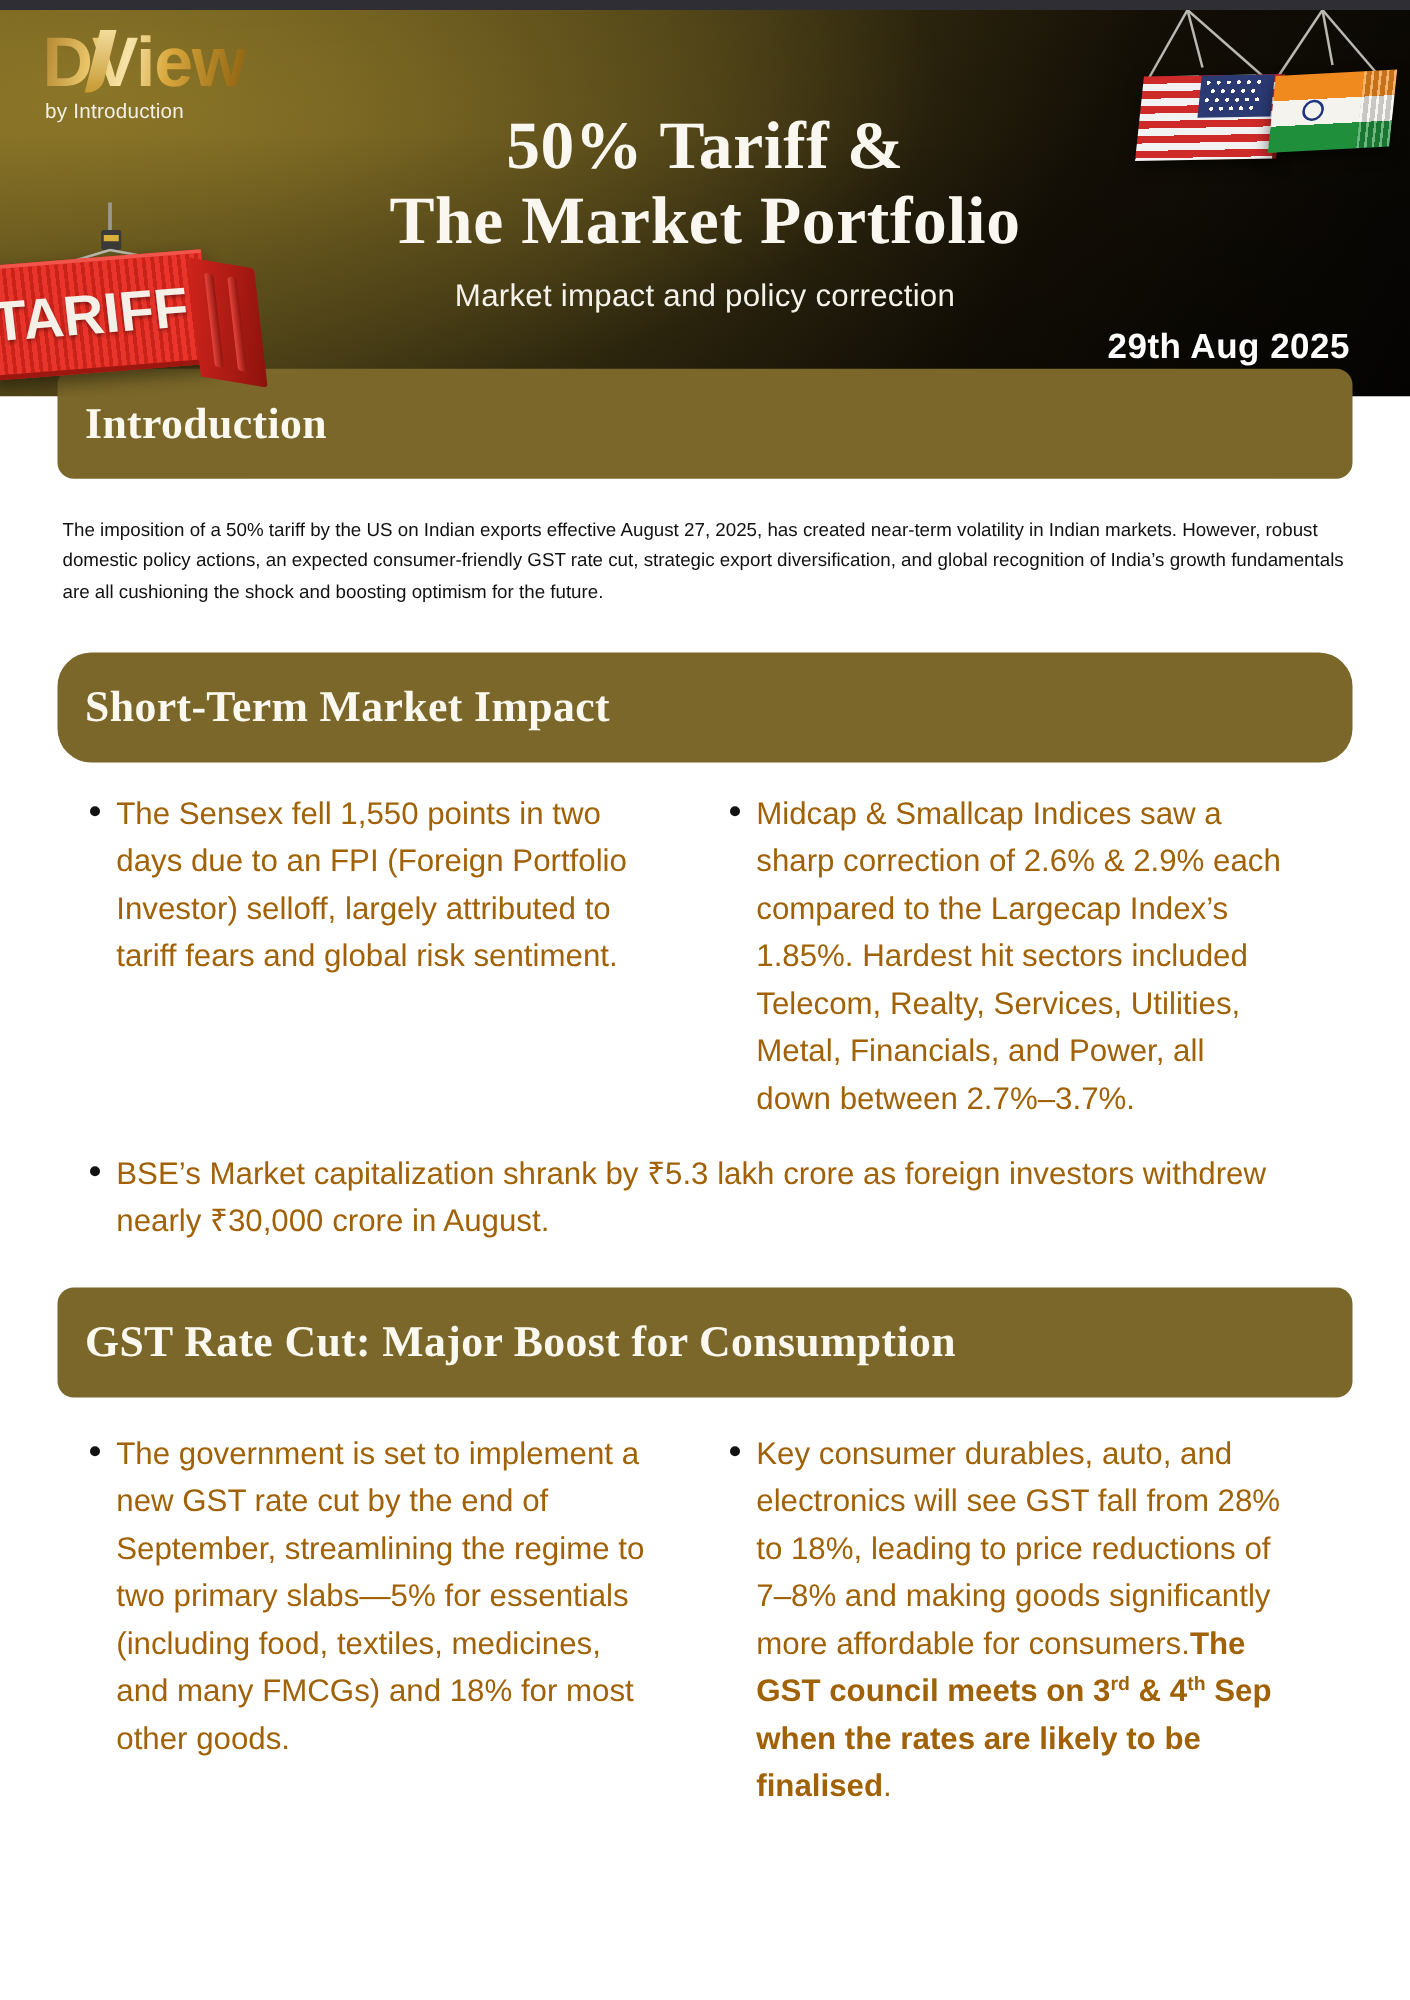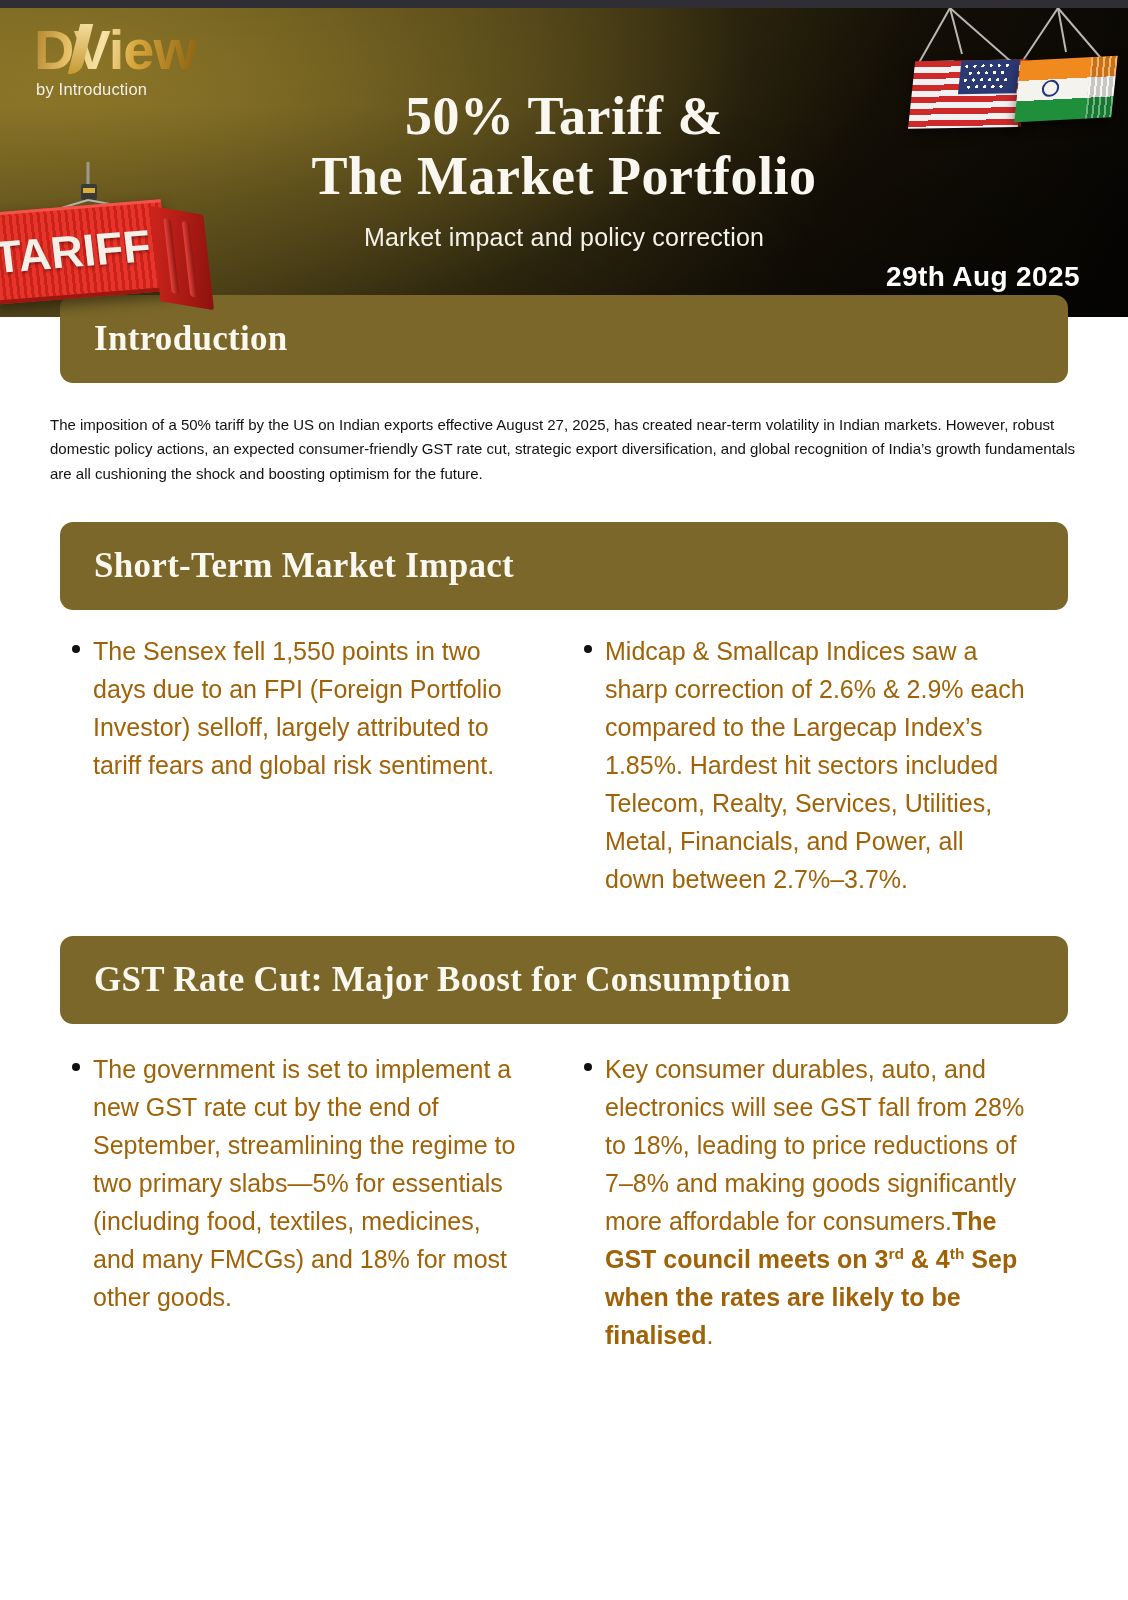--- a/index.html
+++ b/index.html
@@ -235,27 +235,27 @@
   }
 
   
   .body-area {
     position: absolute;
     top: 295px; left: 0;
     width: 1128px;
   }
 
   .section-bar {
-    margin: 0 60px;
+    margin: 0 46px;
     background: #7a6729;
     border-radius: 13px;
     height: 88px;
     display: flex;
     align-items: center;
-    padding-left: 34px;
+    padding-left: 22px;
   }
   .section-bar-title {
     font-family: "Liberation Serif", serif;
     font-weight: bold;
     font-size: 35px;
     color: #fbf8ef;
     letter-spacing: 0.3px;
   }
 
   .intro-para {
@@ -357,37 +357,40 @@
     <div class="date-stamp">29th Aug 2025</div>
   </div>
 
   <div class="body-area">
 
     <div class="section-bar">
       <span class="section-bar-title">Introduction</span>
     </div>
     <p class="intro-para">The imposition of a 50% tariff by the US on Indian exports effective August 27, 2025, has created near-term volatility in Indian markets. However, robust domestic policy actions, an expected consumer-friendly GST rate cut, strategic export diversification, and global recognition of India’s growth fundamentals are all cushioning the shock and boosting optimism for the future.</p>
 
-    <div class="section-bar" style="margin-top:36px;">
+    <div class="section-bar" style="margin-top:36px;border-radius:27px;">
       <span class="section-bar-title">Short-Term Market Impact</span>
     </div>
 
     <div class="cols">
       <div class="col">
         <ul class="bullets">
           <li>The Sensex fell 1,550 points in two days due to an FPI (Foreign Portfolio Investor) selloff, largely attributed to tariff fears and global risk sentiment.</li>
         </ul>
       </div>
       <div class="col">
         <ul class="bullets">
           <li>Midcap &amp; Smallcap Indices saw a sharp correction of 2.6% &amp; 2.9% each compared to the Largecap Index’s 1.85%. Hardest hit sectors included Telecom, Realty, Services, Utilities, Metal, Financials, and Power, all down between 2.7%–3.7%.</li>
         </ul>
       </div>
     </div>
 
+    <ul class="bullets wide-bullet">
+      <li>BSE’s Market capitalization shrank by ₹5.3 lakh crore as foreign investors withdrew nearly ₹30,000 crore in August.</li>
+    </ul>
 
     <div class="section-bar" style="margin-top:34px;">
       <span class="section-bar-title">GST Rate Cut: Major Boost for Consumption</span>
     </div>
 
     <div class="cols" style="margin-top:26px;">
       <div class="col">
         <ul class="bullets">
           <li>The government is set to implement a new GST rate cut by the end of September, streamlining the regime to two primary slabs—5% for essentials (including food, textiles, medicines, and many FMCGs) and 18% for most other goods.</li>
         </ul>

